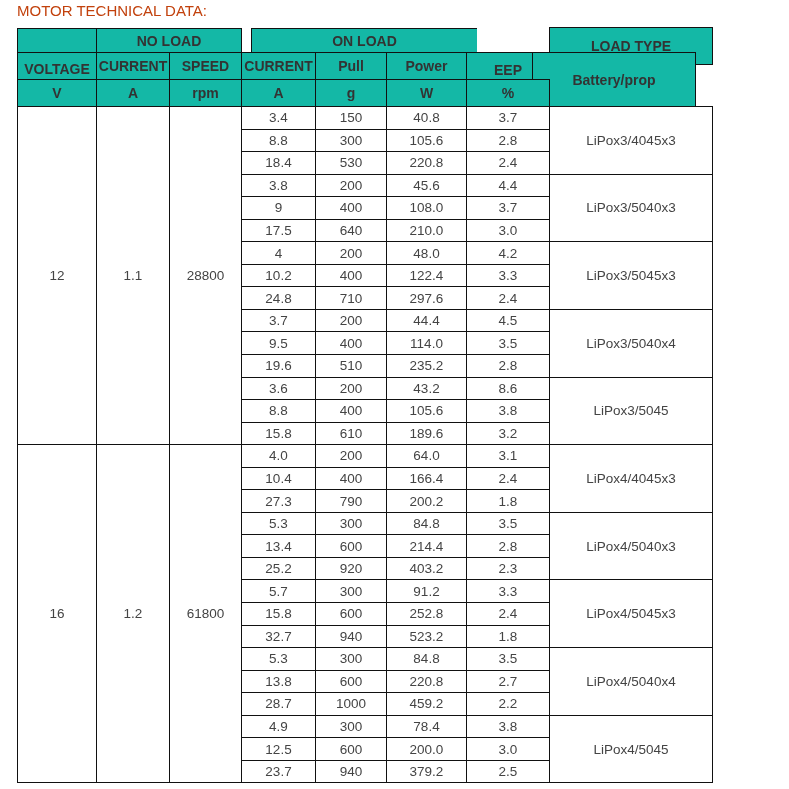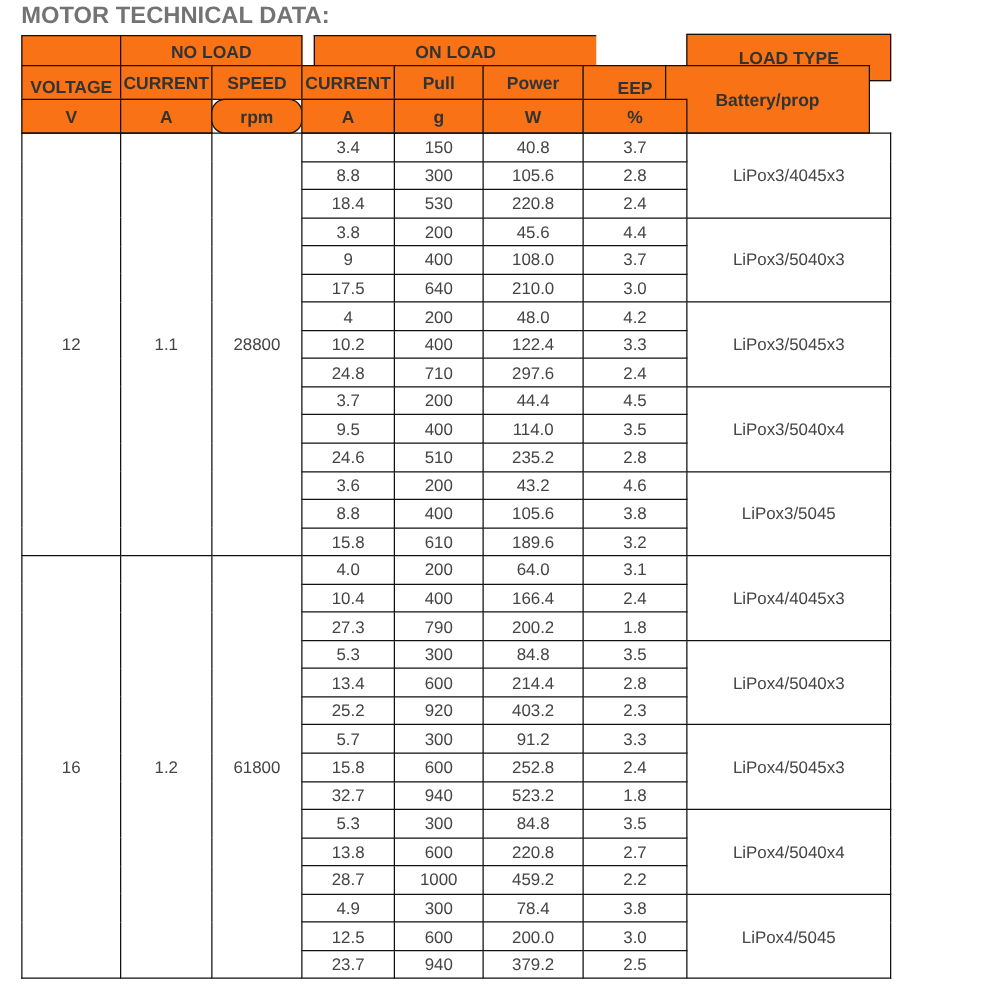--- a/index.html
+++ b/index.html
@@ -1,23 +1,23 @@
 <!DOCTYPE html>
 <html><head>
 <meta charset="utf-8">
 <style>
   html, body { margin: 0; padding: 0; background: #ffffff; }
   body { width: 789px; height: 789px; position: relative; overflow: hidden;
          font-family: "Liberation Sans", sans-serif; color: #333333; }
-  .title { position: absolute; left: 17px; top: 2px; font-size: 19px; font-weight: bold;
-           color: #737373; letter-spacing: 0px; }
+  .title { position: absolute; left: 17px; top: 2px; font-size: 15px; font-weight: normal;
+           color: #c2410c; letter-spacing: 0px; }
   
   .hcell { position: absolute; box-sizing: border-box; display: flex; align-items: center;
            justify-content: center; font-size: 14px; font-weight: bold; color: #333333;
-           border: 1px solid #111; background: #f97316; white-space: nowrap; }
+           border: 1px solid #111; background: #14b8a6; white-space: nowrap; }
   .grid { position: absolute; left: 17px; top: 106px; border-collapse: collapse; }
   table.data { border-collapse: collapse; table-layout: fixed; }
   table.data td { border: 1.5px solid #111; padding: 0; height: 21px; text-align: center;
                   font-size: 13.5px; color: #444; box-sizing: border-box; }
   .c0 { width: 79px; } .c1 { width: 73px; } .c2 { width: 72px; } .c3 { width: 74px; }
   .c4 { width: 71px; } .c5 { width: 80px; } .c6 { width: 83px; }
   .c7 { width: 163px; }
 </style>
 </head>
 <body>
@@ -35,21 +35,21 @@
   <div class="hcell" style="left:96px;top:52px;width:74px;height:28px;">CURRENT</div>
   <div class="hcell" style="left:169px;top:52px;width:73px;height:28px;">SPEED</div>
   <div class="hcell" style="left:241px;top:52px;width:75px;height:28px;">CURRENT</div>
   <div class="hcell" style="left:315px;top:52px;width:72px;height:28px;">Pull</div>
   <div class="hcell" style="left:386px;top:52px;width:81px;height:28px;">Power</div>
   <div class="hcell" style="left:466px;top:52px;width:84px;height:36px;">EEP</div>
   <div class="hcell" style="left:532px;top:52px;width:164px;height:55px;">Battery/prop</div>
 
   <div class="hcell" style="left:17px;top:79px;width:80px;height:28px;">V</div>
   <div class="hcell" style="left:96px;top:79px;width:74px;height:28px;">A</div>
-  <div class="hcell" style="left:169px;top:79px;width:73px;height:28px;border-radius:11px;">rpm</div>
+  <div class="hcell" style="left:169px;top:79px;width:73px;height:28px;">rpm</div>
   <div class="hcell" style="left:241px;top:79px;width:75px;height:28px;">A</div>
   <div class="hcell" style="left:315px;top:79px;width:72px;height:28px;">g</div>
   <div class="hcell" style="left:386px;top:79px;width:81px;height:28px;">W</div>
   <div class="hcell" style="left:466px;top:79px;width:84px;height:28px;">%</div>
 </div>
 
 <div class="grid">
   <table class="data">
     <colgroup>
       <col class="c0">
@@ -129,30 +129,30 @@
           <td>4.5</td>
           <td rowspan="3">LiPox3/5040x4</td>
         </tr>
         <tr style="height: 22.55px;">
           <td>9.5</td>
           <td>400</td>
           <td>114.0</td>
           <td>3.5</td>
         </tr>
         <tr style="height: 22.55px;">
-          <td>24.6</td>
+          <td>19.6</td>
           <td>510</td>
           <td>235.2</td>
           <td>2.8</td>
         </tr>
         <tr style="height: 22.55px;">
           <td>3.6</td>
           <td>200</td>
           <td>43.2</td>
-          <td>4.6</td>
+          <td>8.6</td>
           <td rowspan="3">LiPox3/5045</td>
         </tr>
         <tr style="height: 22.55px;">
           <td>8.8</td>
           <td>400</td>
           <td>105.6</td>
           <td>3.8</td>
         </tr>
         <tr style="height: 22.55px;">
           <td>15.8</td>

